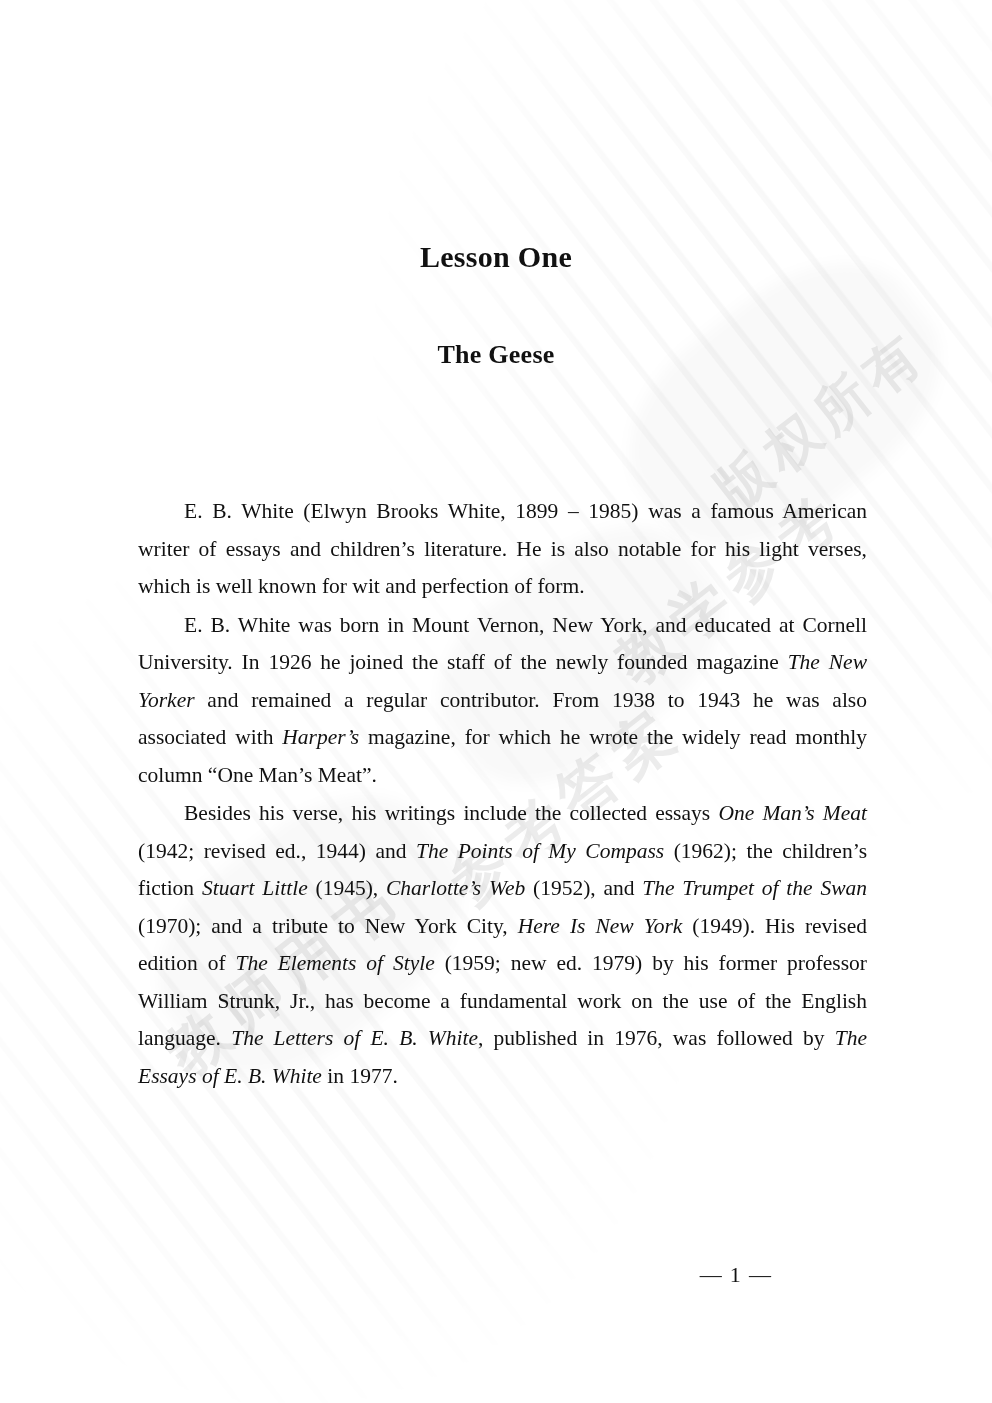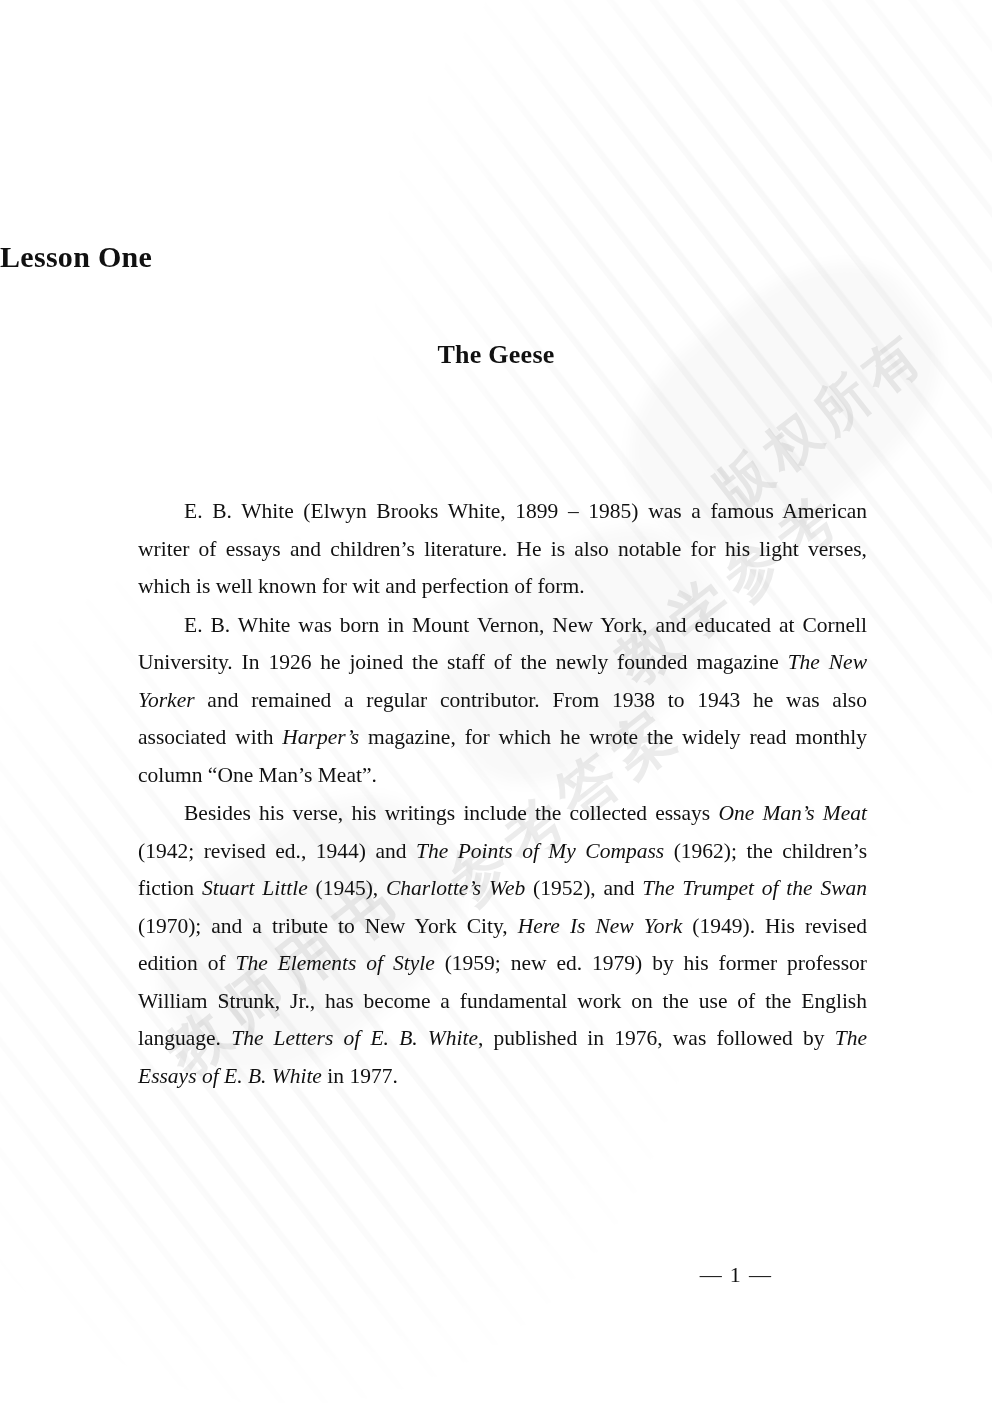--- a/index.html
+++ b/index.html
@@ -69,21 +69,21 @@
     position: absolute;
     inset: 0;
     z-index: 2;
   }
 
   .lesson-title {
     position: absolute;
     left: 0;
     right: 0;
     top: 240px;
-    text-align: left;
+    text-align: center;
     font-size: 30px;
     font-weight: bold;
     letter-spacing: 0.01em;
   }
   .unit-title {
     position: absolute;
     left: 0;
     right: 0;
     top: 340px;
     text-align: center;

